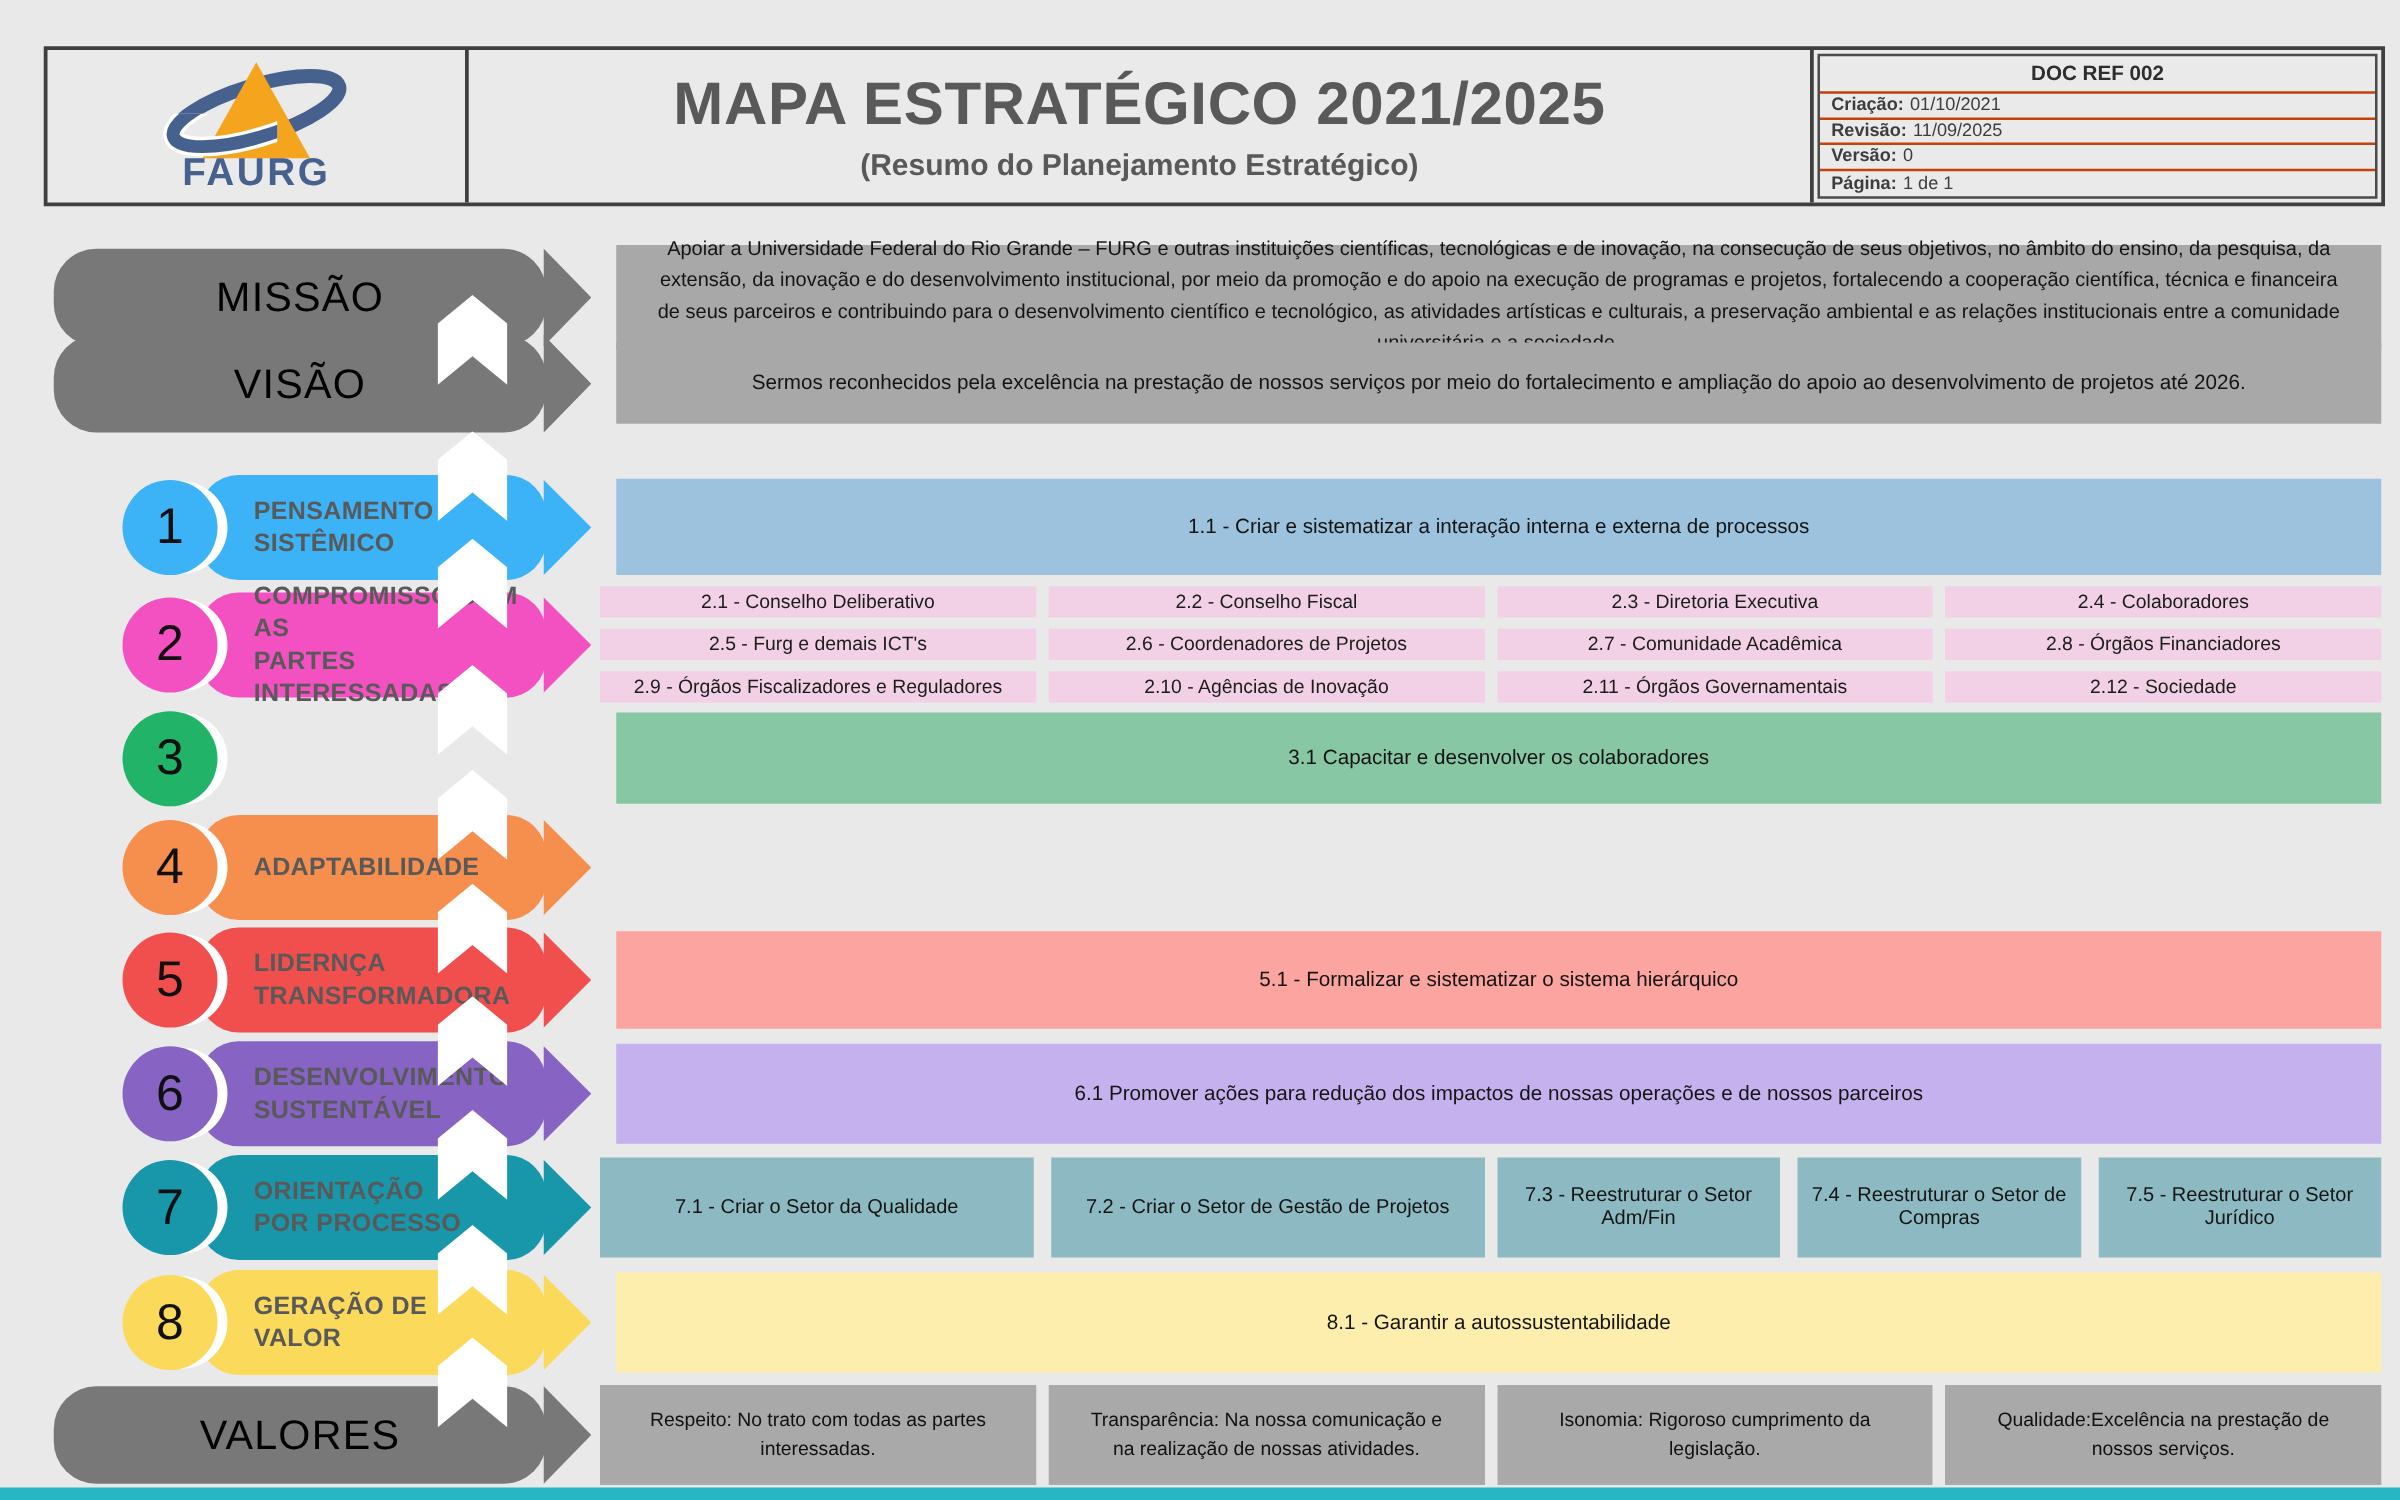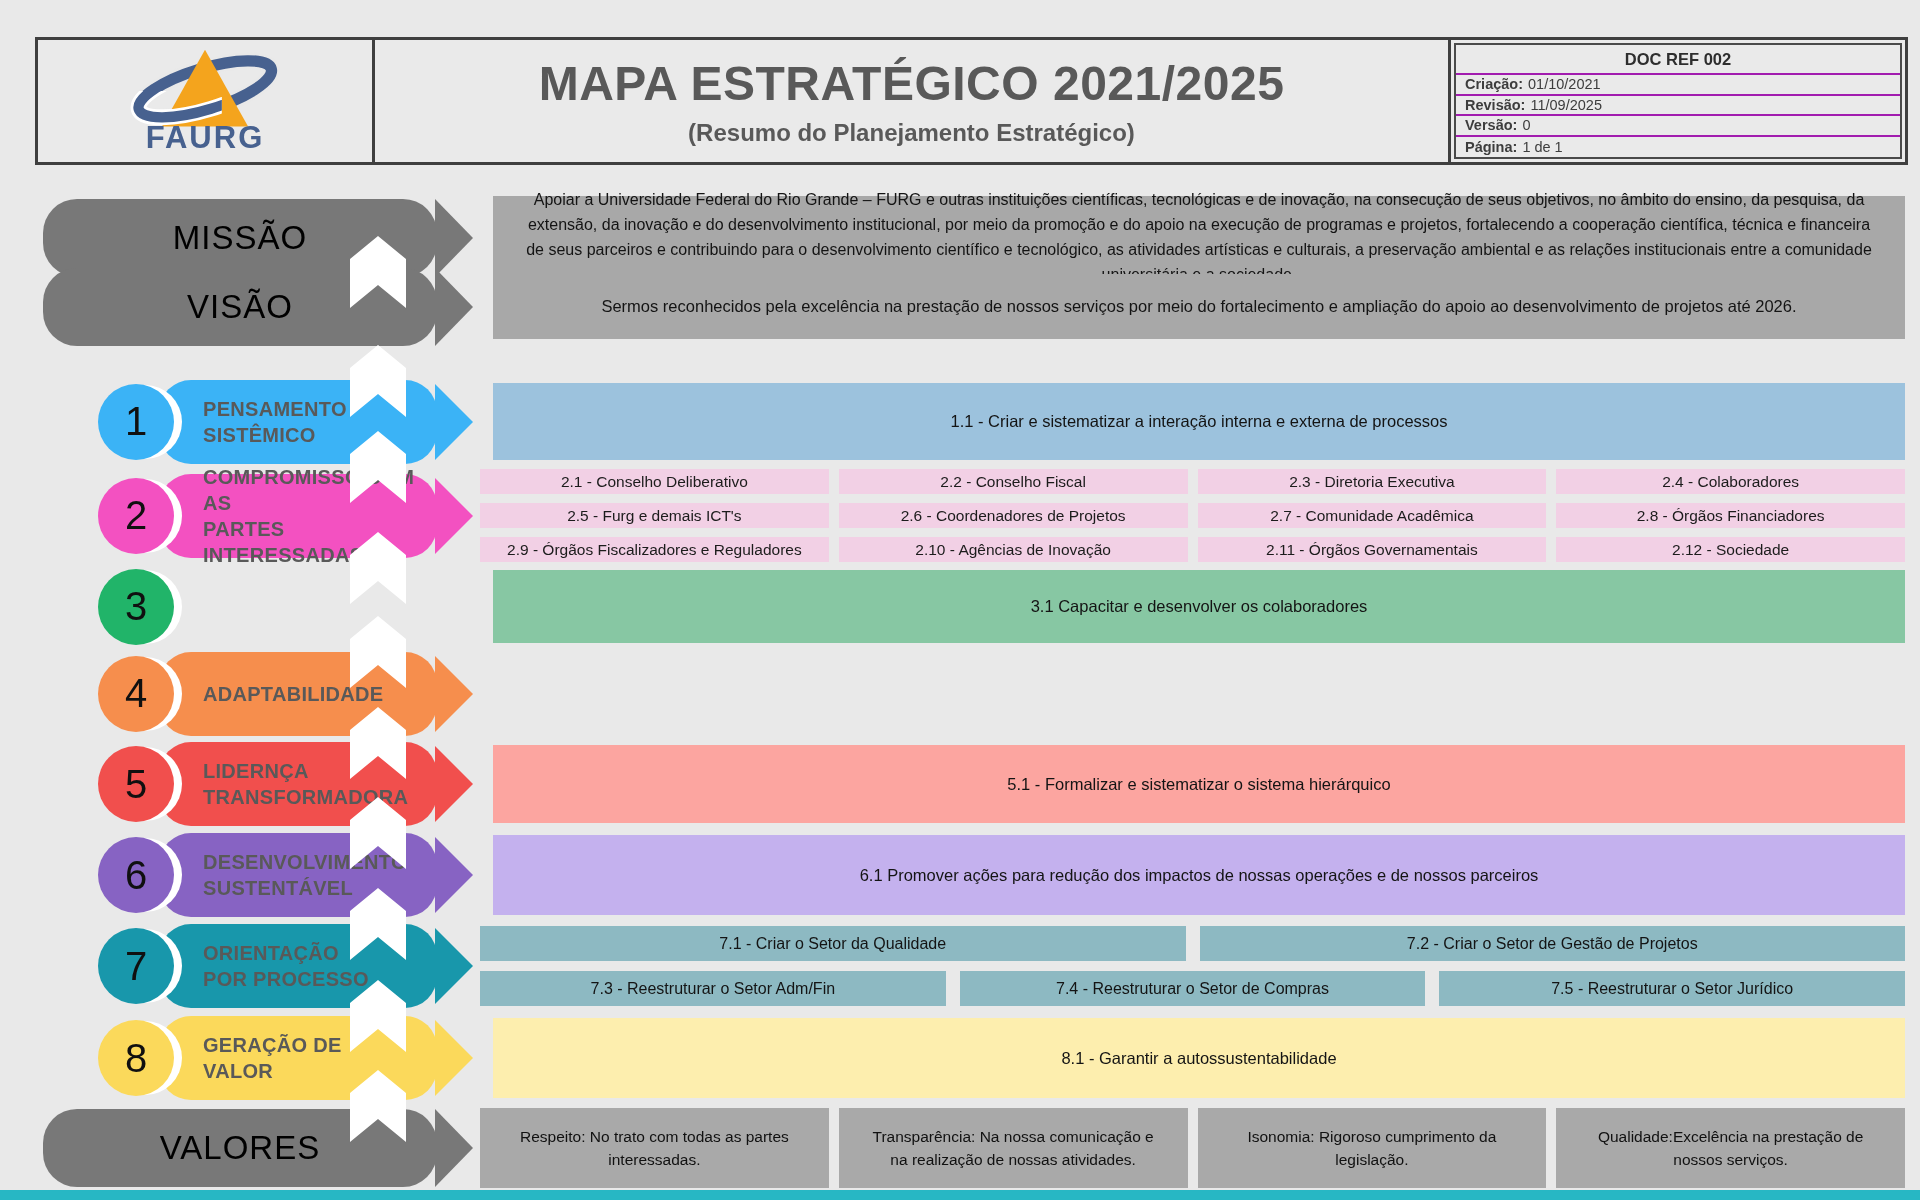--- a/index.html
+++ b/index.html
@@ -31,21 +31,21 @@
   .doc-subtitle{font-size:24px;font-weight:bold;color:#595959;}
   .docref-cell{
     width:457px;border-left:3px solid #3f3f3f;box-sizing:border-box;
     padding:3px;display:flex;flex-direction:column;
   }
   .docref-table{
     flex:1;border:2px solid #4a4a4a;display:grid;
     grid-template-rows:30px 1fr 1fr 1fr 1fr;
   }
   .docref-row{
-    border-bottom:2px solid #a21caf;display:flex;align-items:center;
+    border-bottom:2px solid #c2410c;display:flex;align-items:center;
     padding:0 9px;font-size:14.5px;color:#3d3d3d;gap:5px;
   }
   .docref-row:last-child{border-bottom:none;}
   .docref-head{justify-content:center;font-size:16.5px;font-weight:bold;color:#2e2e2e;}
   .docref-label{font-weight:bold;}
 
   
   .row{position:absolute;left:0;width:1920px;}
   .content-zone{
     position:absolute;left:480px;width:1425px;top:0;bottom:0;
@@ -105,21 +105,21 @@
     position:absolute;inset:0;display:grid;
     grid-template-columns:repeat(4,1fr);grid-auto-rows:1fr;
     column-gap:10px;row-gap:9px;
   }
   .grid-12 .cell{
     background:var(--bg);display:flex;align-items:center;justify-content:center;
     font-size:15.5px;color:#1c1c1c;text-align:center;padding:0 6px;
   }
 
   
-  .grid-7{position:absolute;inset:0;display:flex;flex-direction:column;gap:10px;}
+  .grid-7{position:absolute;inset:0;display:flex;flex-direction:row;gap:10px;}
   .grid-7 .g-top{flex:1;display:grid;grid-template-columns:1fr 1fr;gap:14px;}
   .grid-7 .g-bottom{flex:1;display:grid;grid-template-columns:1fr 1fr 1fr;gap:14px;}
   .grid-7 .cell{
     background:var(--bg);display:flex;align-items:center;justify-content:center;
     font-size:16px;color:#141414;text-align:center;
   }
 
   
   .valores-grid{position:absolute;inset:0;display:grid;grid-template-columns:repeat(4,1fr);gap:10px;}
   .valores-grid .cell{

